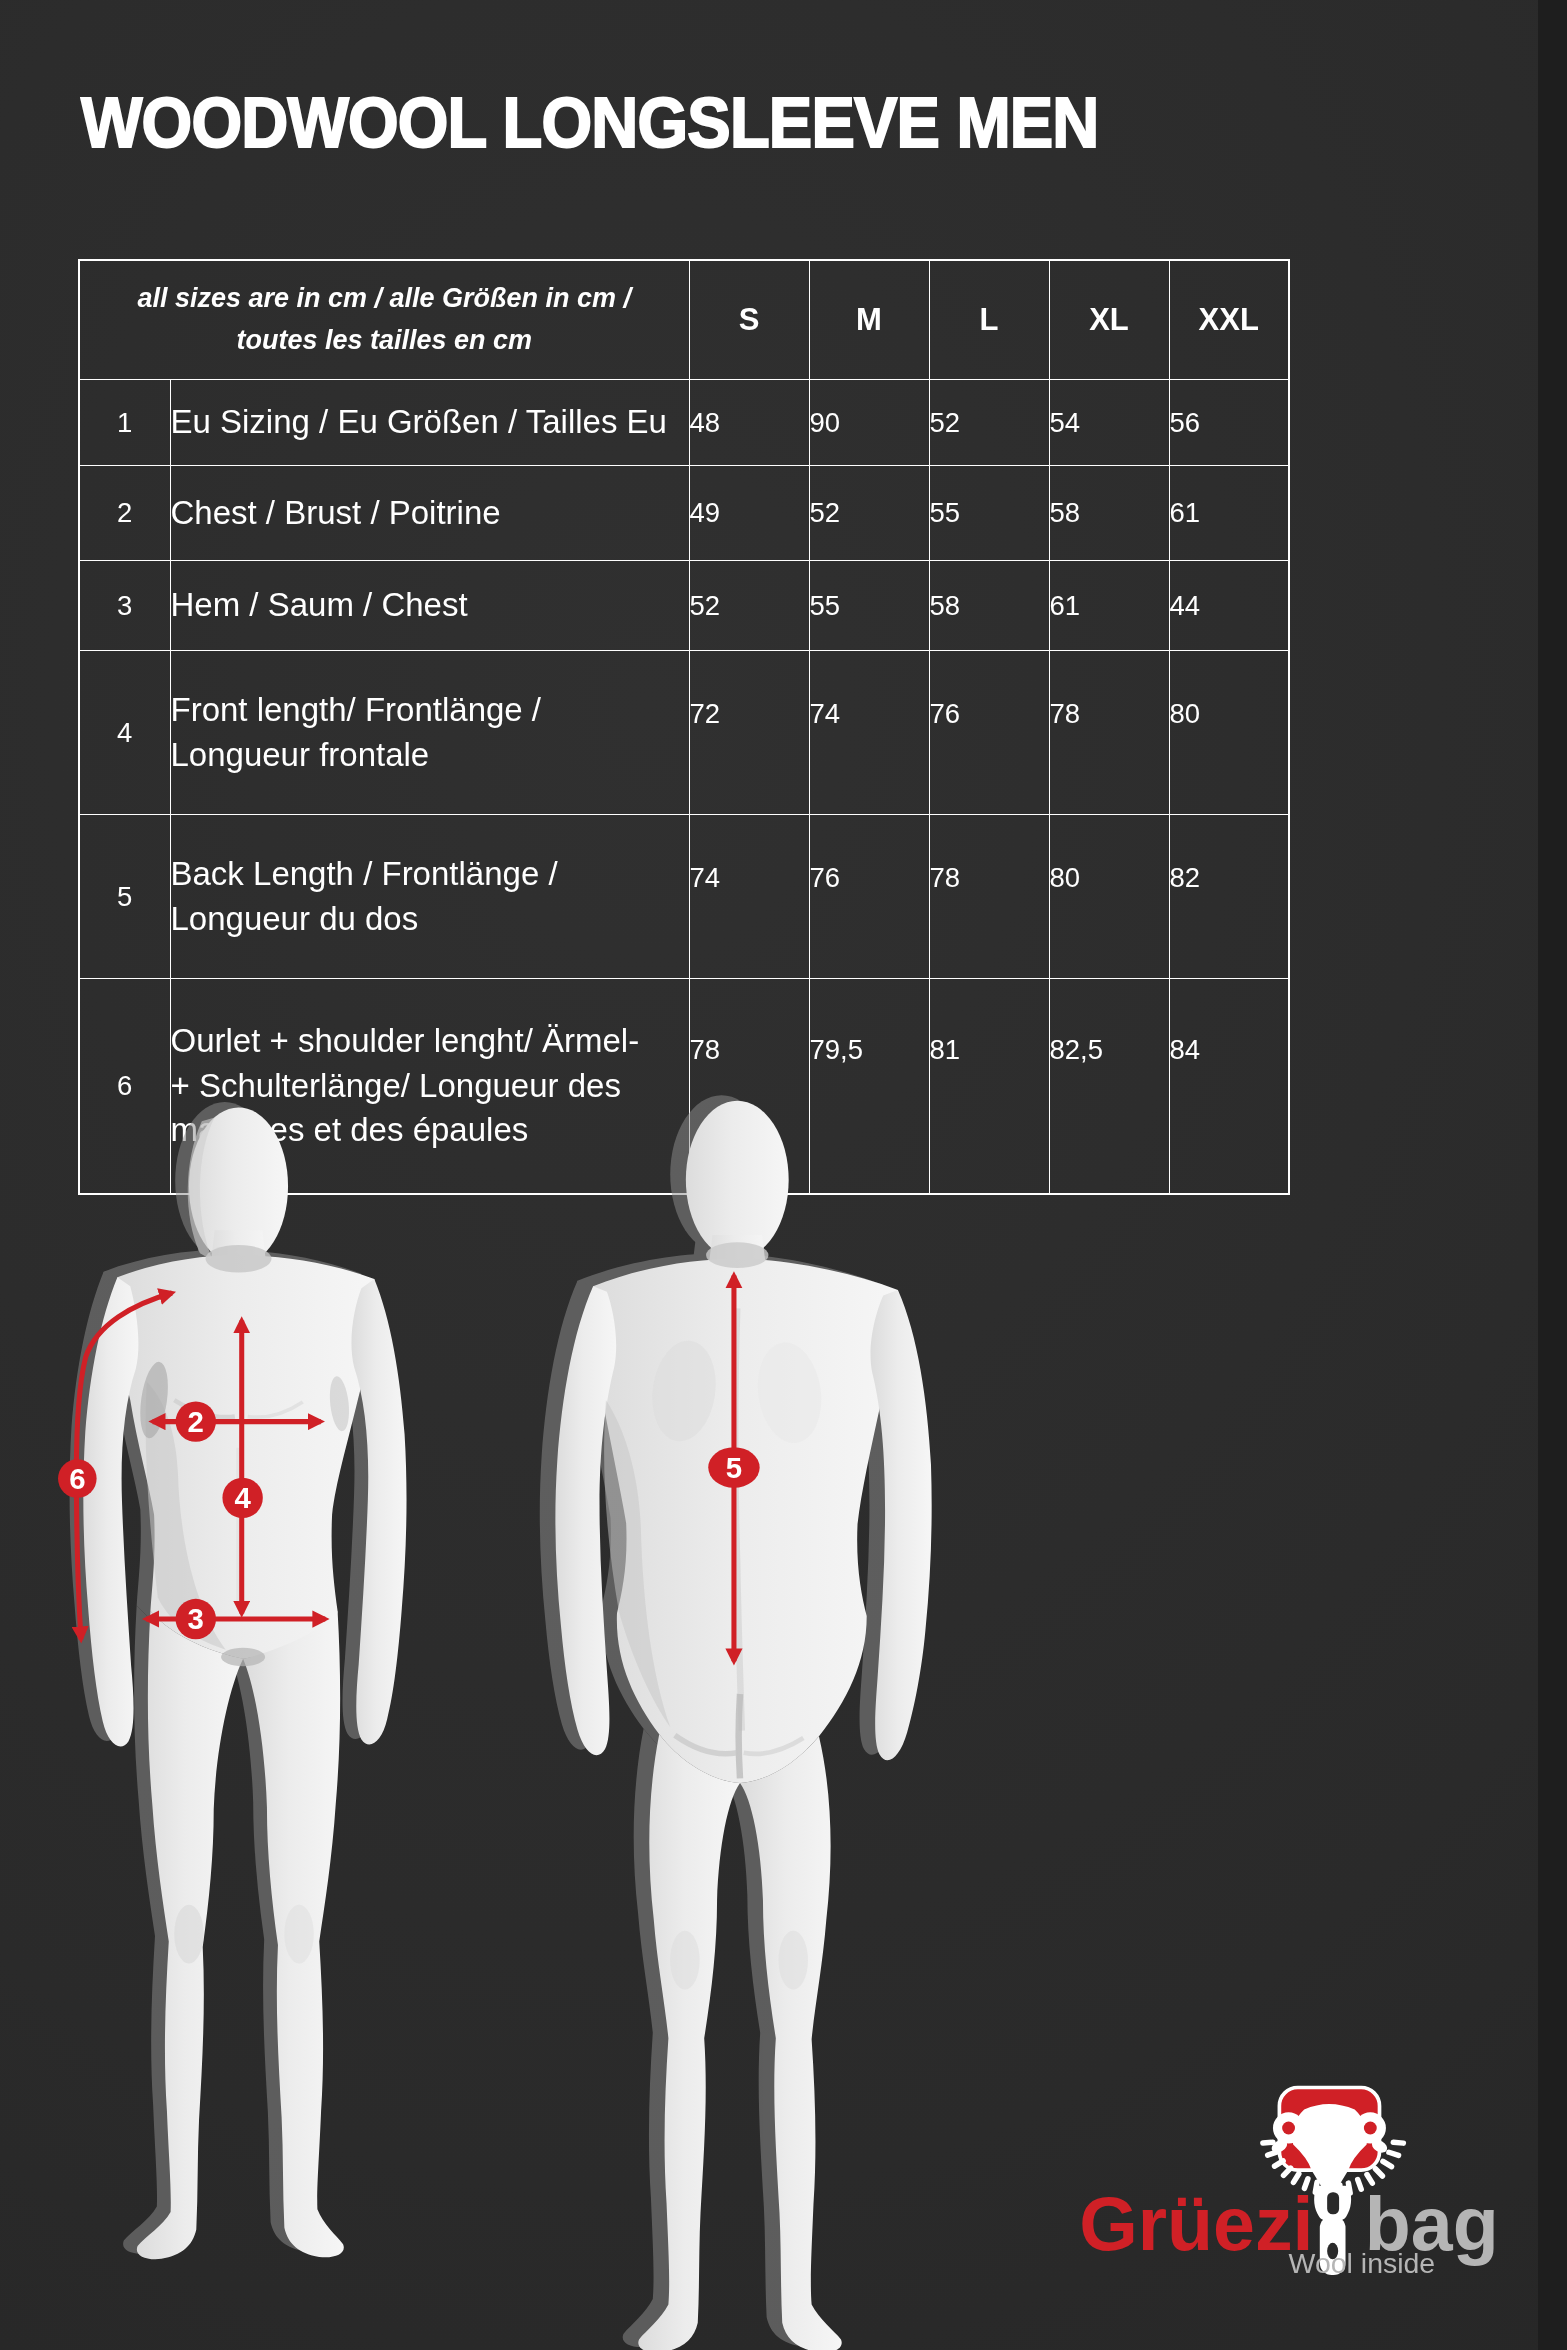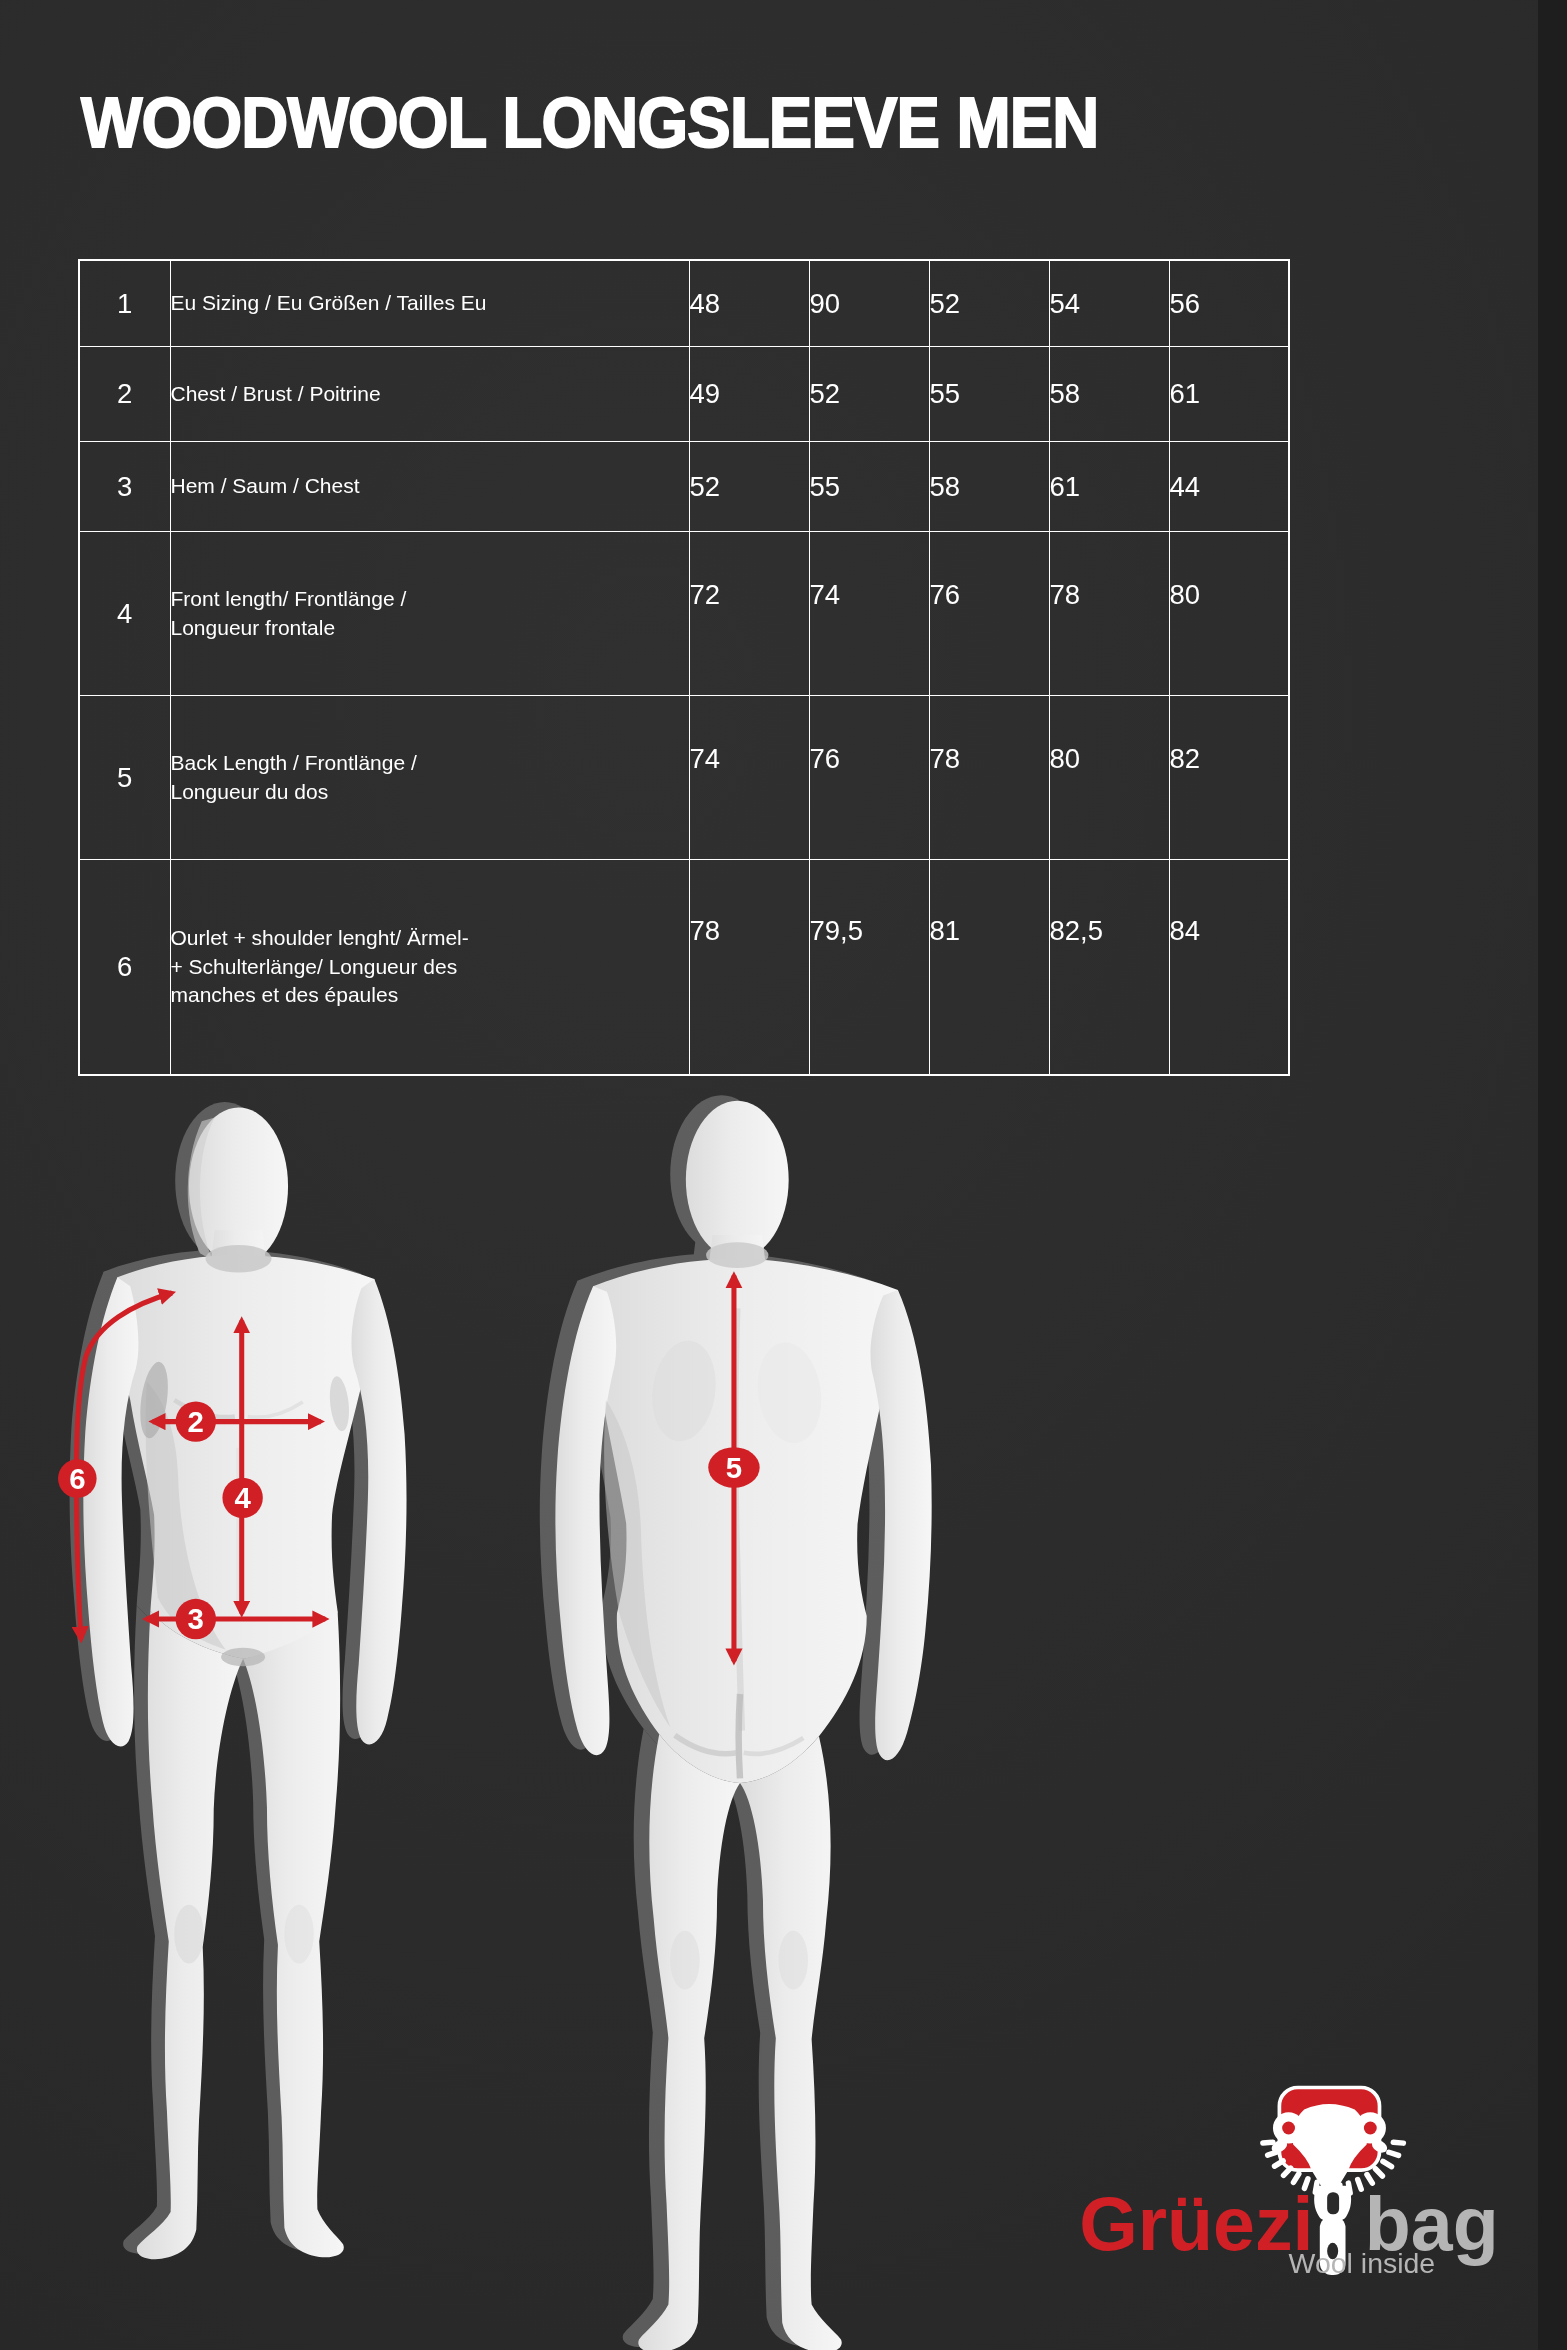--- a/index.html
+++ b/index.html
@@ -29,21 +29,21 @@
   tr.r3 td{height:89px;}
   tr.r4 td{height:126px;}
   tr.r5 td{height:126px;}
   tr.r6 td{height:141px;}
   td.hlabel{
     font-size:27px;font-weight:bold;font-style:italic;text-align:center;
     line-height:1.55;white-space:pre-line;
   }
   td.hsize{font-size:31px;font-weight:bold;text-align:center;}
   td.num{font-size:27.5px;text-align:center;}
-  td.lbl{font-size:21px;padding-left:14.7px;padding-right:7.3px;line-height:1.35;white-space:pre-line;}
+  td.lbl{font-size:33px;padding-left:14.7px;padding-right:7.3px;line-height:1.35;white-space:pre-line;}
   td.val{font-size:27.5px;}
   tr.pad1 td.val{padding-bottom:37px;}
   tr.pad2 td.val{padding-bottom:73px;}
   
   .fig{position:absolute;}
   svg{display:block;}
   .badge-num{font-family:"Liberation Sans",sans-serif;font-size:32px;font-weight:bold;fill:#ffffff;}
   .logo-brand{font-family:"Liberation Sans",sans-serif;font-size:82px;font-weight:bold;}
   .logo-tag{font-family:"Liberation Sans",sans-serif;font-size:31px;}
 </style>
@@ -58,20 +58,29 @@
     <colgroup>
       <col style="width:91px">
         <col style="width:519px">
       <col style="width:120px">
         <col style="width:120px">
         <col style="width:120px">
         <col style="width:120px">
         <col style="width:120px">
     </colgroup>
     <tbody>
+      <tr class="hrow">
+        <td class="hlabel" colspan="2">all sizes are in cm / alle Größen in cm /
+toutes les tailles en cm</td>
+        <td class="hsize">S</td>
+        <td class="hsize">M</td>
+        <td class="hsize">L</td>
+        <td class="hsize">XL</td>
+        <td class="hsize">XXL</td>
+      </tr>
       <tr class="r1">
         <td class="num">1</td>
         <td class="lbl">Eu Sizing / Eu Größen / Tailles Eu</td>
         <td class="val">48</td>
         <td class="val">90</td>
         <td class="val">52</td>
         <td class="val">54</td>
         <td class="val">56</td>
       </tr>
       <tr class="r2">

